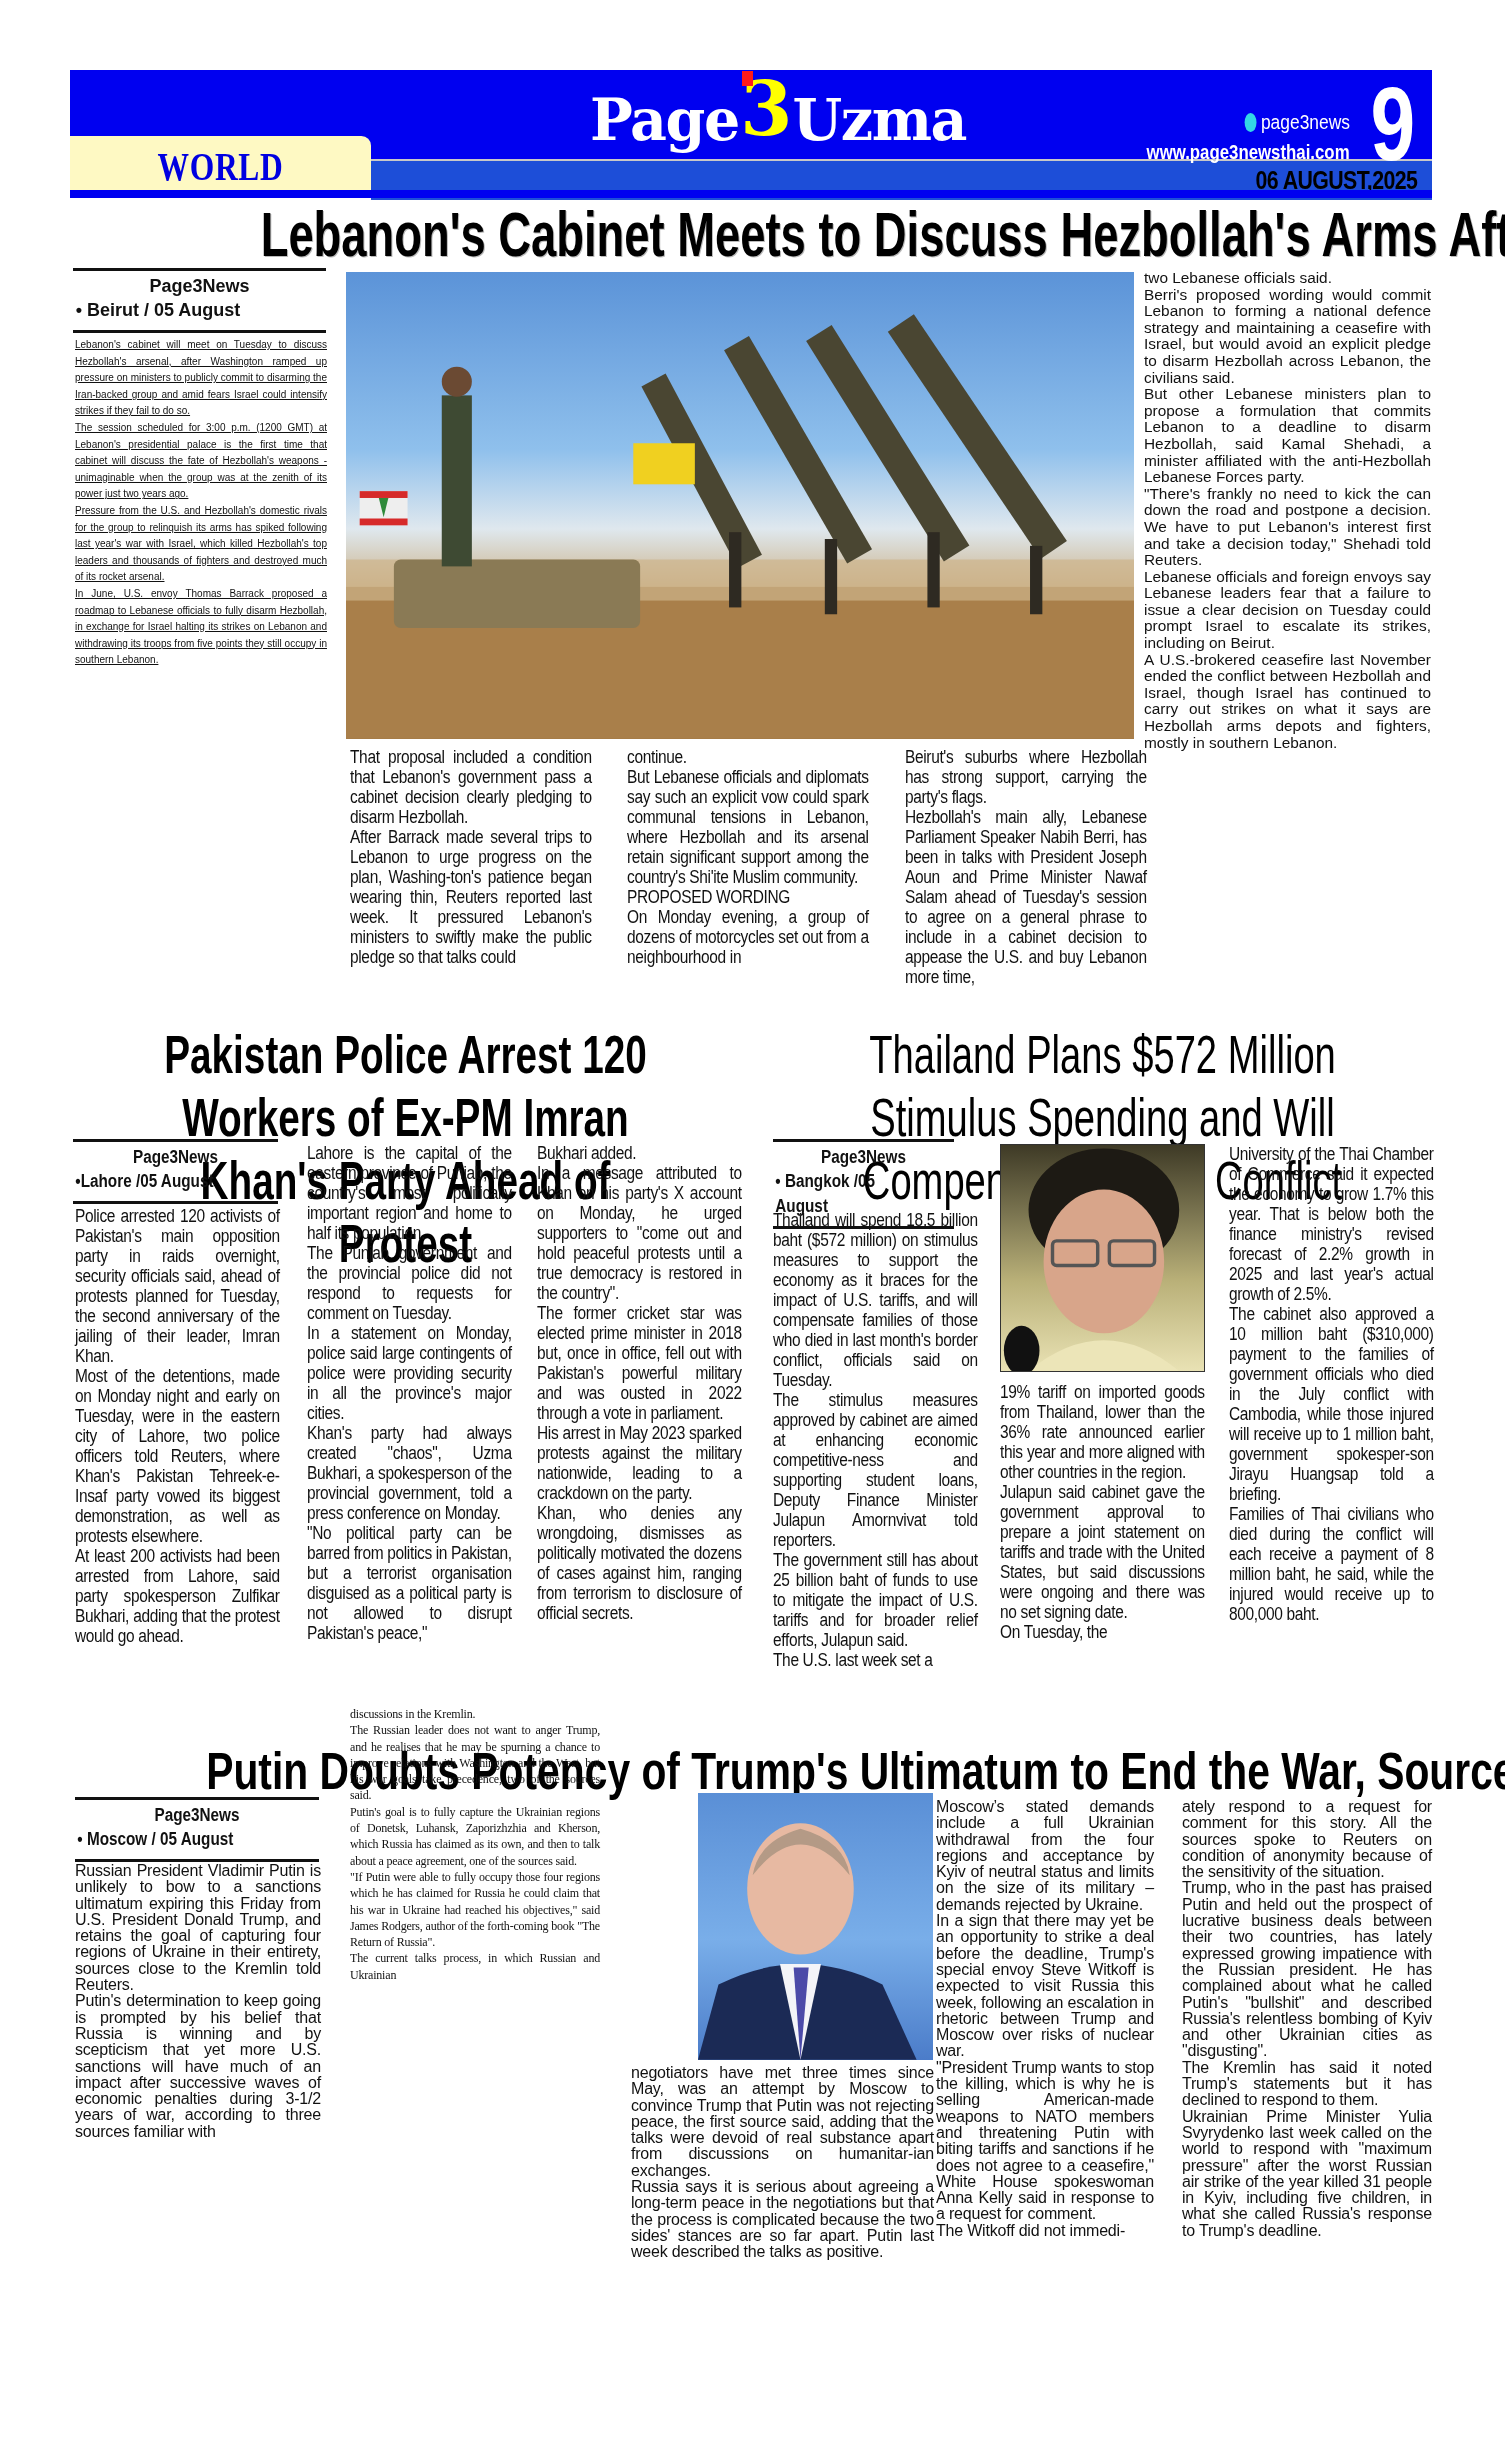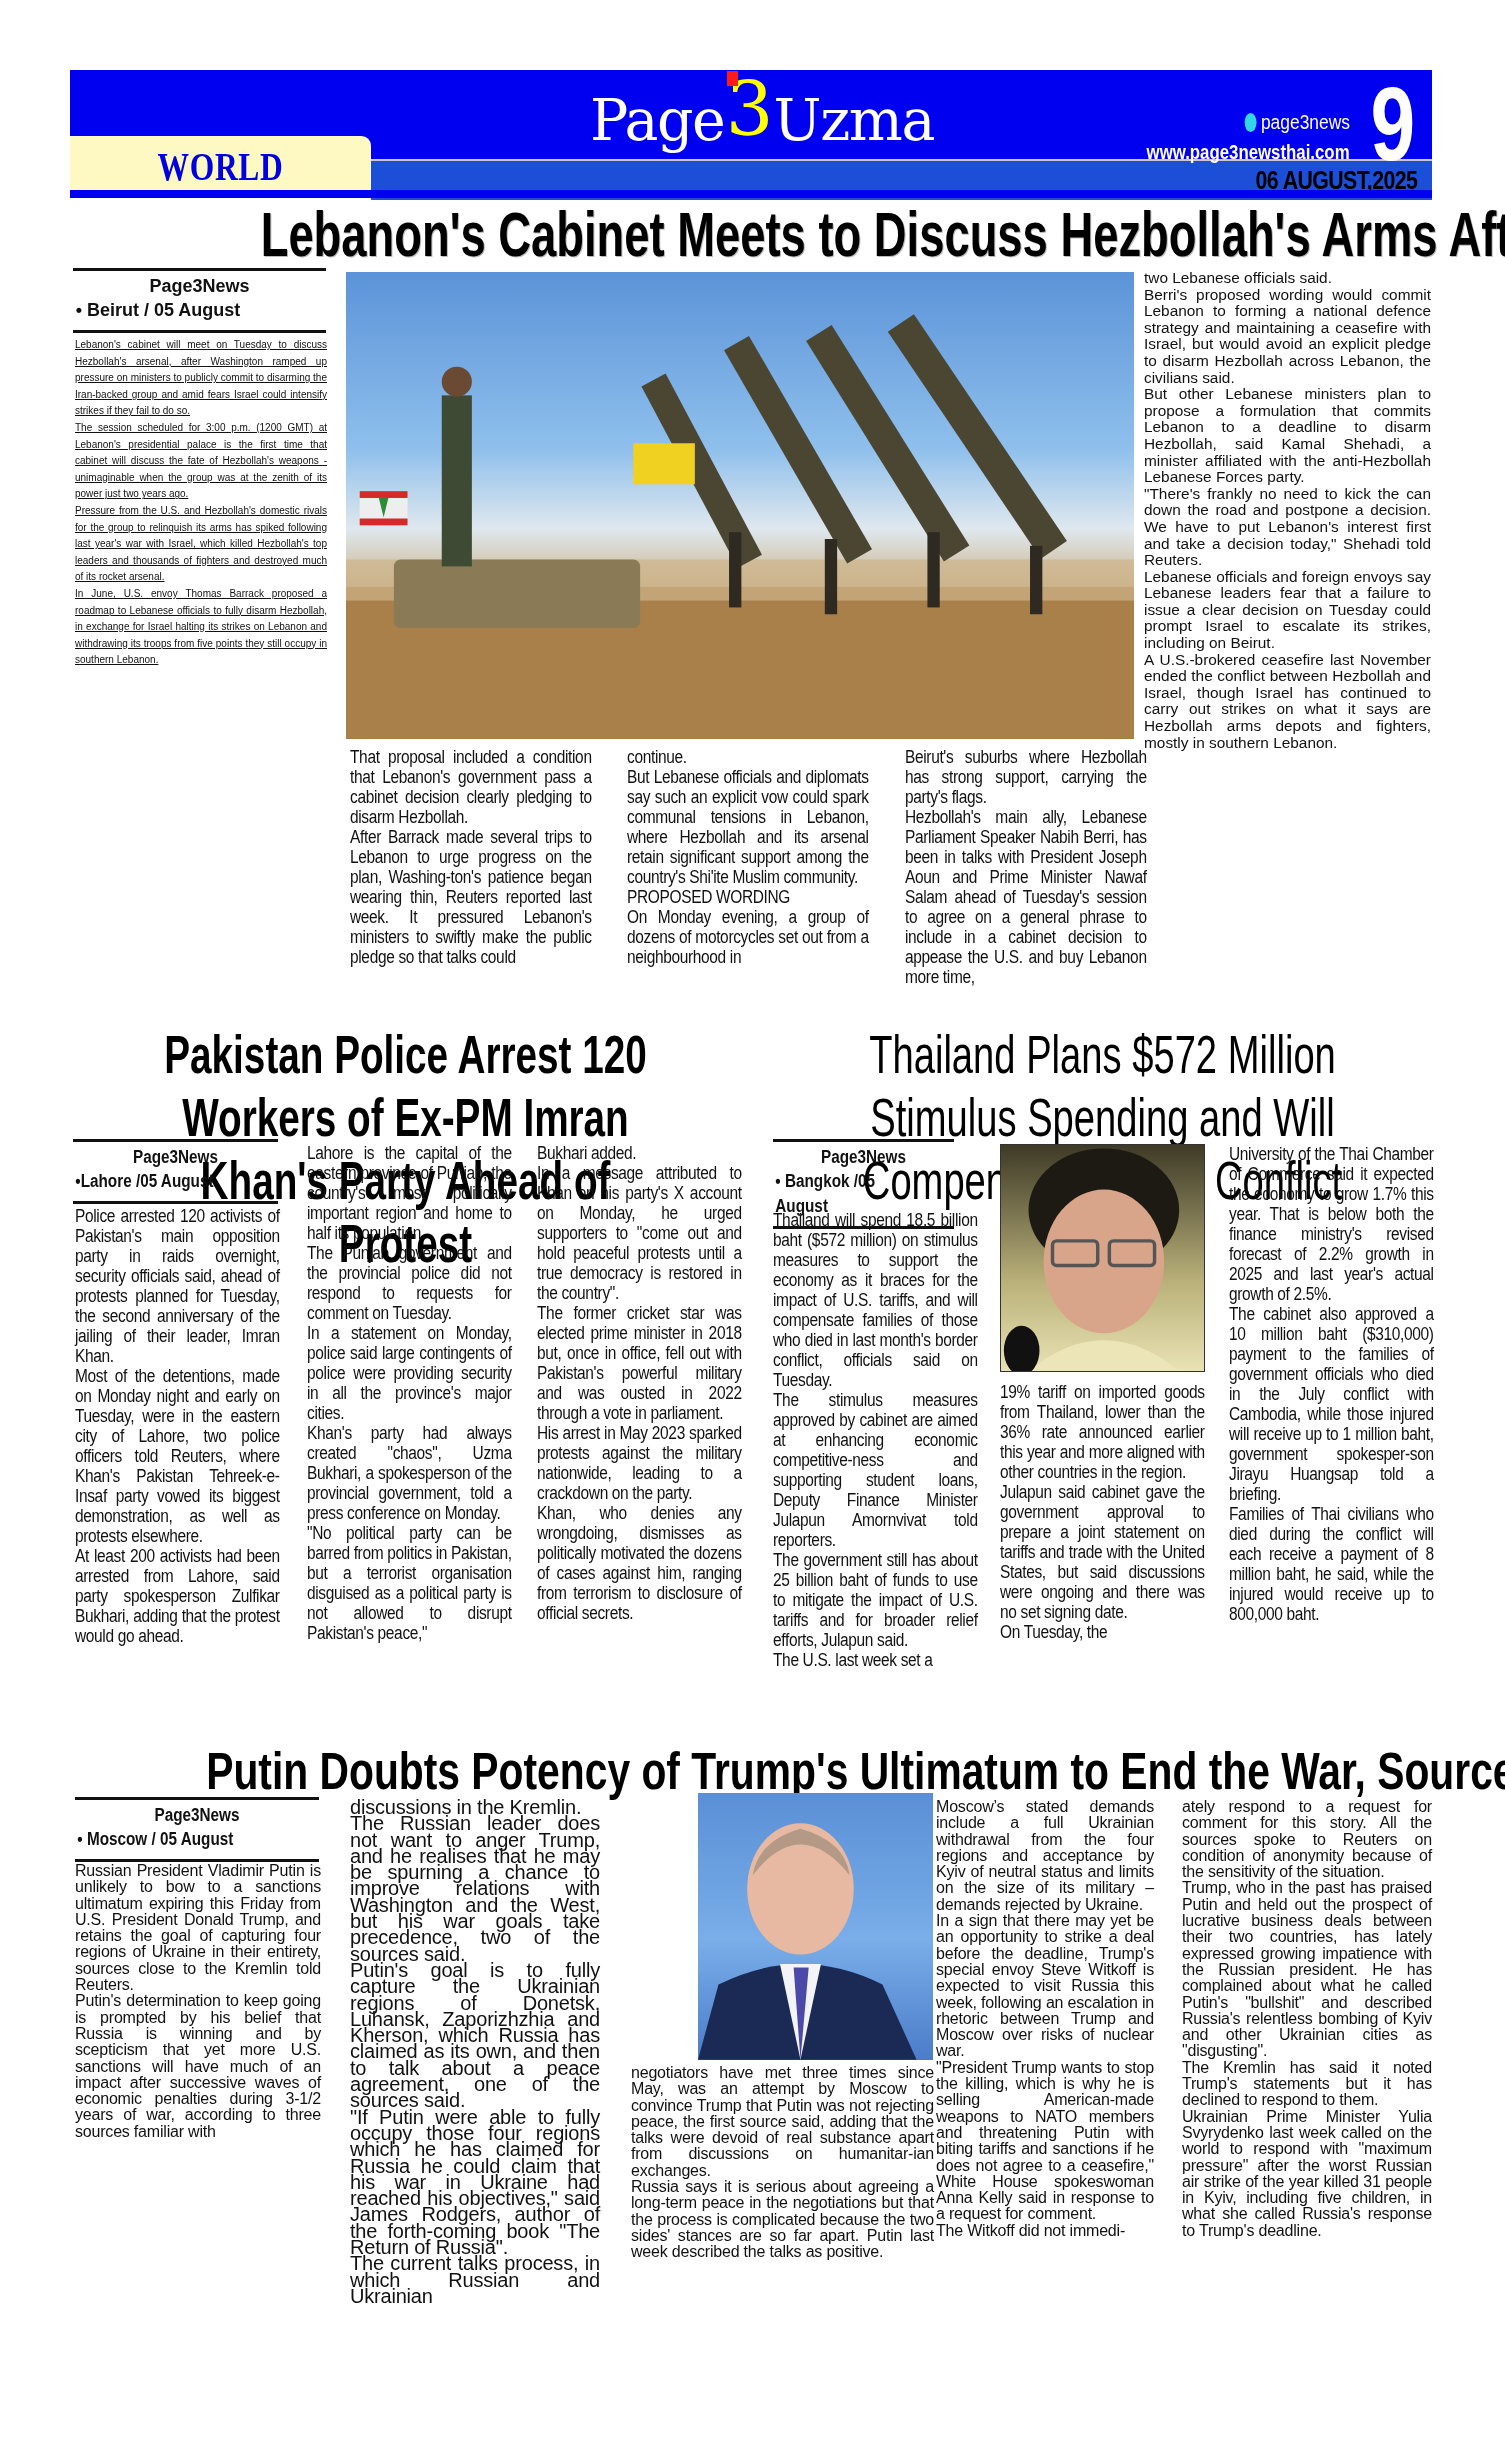--- a/index.html
+++ b/index.html
@@ -5,21 +5,21 @@
   html, body { margin:0; padding:0; background:#ffffff; }
   body { width:1506px; height:2438px; position:relative; overflow:hidden; font-family:"Liberation Sans", sans-serif; color:#111; }
   .abs { position:absolute; }
   
   #masthead { left:70px; top:70px; width:1362px; height:128px; background:#0000f0; }
   #world-tab { left:0; top:66px; width:301px; height:62px; background:#fef9c3; border-top-right-radius:9.6px; }
   #world-label { left:0; top:0; width:301px; height:62px; display:flex; align-items:center; justify-content:center; font-family:"Liberation Serif", serif; font-weight:bold; font-size:31.5px; color:#0000e0; letter-spacing:0.7px; transform:scaleY(1.25); }
   #date-band { left:301px; top:89px; width:1061px; height:39px; background:#1d4ed8; border-top:2.1px solid #c8c8c8; }
   #date-text { right:15px; top:4.1px; font-weight:bold; font-size:26px; color:#000; transform:scaleX(0.82); transform-origin:right center; letter-spacing:-0.7px; }
   #blue-bottom { left:0; top:120px; width:1362px; height:7.5px; background:#0000f0; }
-  #logo { left:520px; top:8.2px; height:75px; display:flex; align-items:flex-end; font-family:"DejaVu Serif", serif; font-weight:normal; font-size:57px; color:#ffffff; letter-spacing:-1.4px; }
+  #logo { left:520px; top:8.2px; height:75px; display:flex; align-items:flex-end; font-family:"DejaVu Serif", serif; font-weight:bold; font-size:57px; color:#ffffff; letter-spacing:-1.4px; }
   #logo .three { color:#ffff00; font-size:75px; position:relative; margin:0 1.4px; }
   #logo .three::before { content:""; position:absolute; left:1.4px; top:5.5px; width:11px; height:15px; background:#ff1a1a; }
   #social { right:82px; top:40px; font-size:20.5px; color:#fff; display:flex; align-items:center; gap:5.5px; transform:scaleX(0.85); transform-origin:right center; }
   #social-dot { width:13.7px; height:19px; border-radius:50%; background:#33d6e6; display:inline-block; }
   #website { right:82px; top:70px; font-size:20.5px; color:#fff; font-weight:bold; transform:scaleX(0.82); transform-origin:right center; }
   #page-num { right:16.4px; top:-4.1px; font-size:103px; font-weight:bold; color:#fff; transform:scaleX(0.78); transform-origin:right top; }
 
   
   .headline { font-family:"Liberation Sans", sans-serif; font-weight:bold; color:#000; text-align:center; white-space:nowrap; transform-origin:center top; }
   #h1 { left:70px; top:198px; width:1362px; font-size:63px; transform:scaleX(0.72); text-shadow:1.4px 1.4px 0 #bbb; }
@@ -204,21 +204,21 @@
 <div class="abs" style="left:75px; top:1797px; width:244px;">
   <div class="byline condensed">
     <div class="agency">Page3News</div>
     <div class="place">• Moscow / 05 August</div>
   </div>
 </div>
 <div class="abs col" style="left:75px; top:1863px; width:246px; font-size:16px; line-height:16.3px; letter-spacing:-0.2px;">
     <p>Russian President Vladimir Putin is unlikely to bow to a sanctions ultimatum expiring this Friday from U.S. President Donald Trump, and retains the goal of capturing four regions of Ukraine in their entirety, sources close to the Kremlin told Reuters.</p>
     <p>Putin's determination to keep going is prompted by his belief that Russia is winning and by scepticism that yet more U.S. sanctions will have much of an impact after successive waves of economic penalties during 3-1/2 years of war, according to three sources familiar with</p>
   </div>
-<div class="abs col" style="left:350px; top:1799px; width:250px; font-size:20px; line-height:16.3px; letter-spacing:-0.2px;">
+<div class="abs col" style="left:350px; top:1706px; width:250px; font-size:12px; line-height:16.3px; letter-spacing:-0.2px;font-family:Liberation Serif, serif;">
     <p>discussions in the Kremlin.</p>
     <p>The Russian leader does not want to anger Trump, and he realises that he may be spurning a chance to improve relations with Washington and the West, but his war goals take precedence, two of the sources said.</p>
     <p>Putin's goal is to fully capture the Ukrainian regions of Donetsk, Luhansk, Zaporizhzhia and Kherson, which Russia has claimed as its own, and then to talk about a peace agreement, one of the sources said.</p>
     <p>"If Putin were able to fully occupy those four regions which he has claimed for Russia he could claim that his war in Ukraine had reached his objectives," said James Rodgers, author of the forth-coming book "The Return of Russia".</p>
     <p>The current talks process, in which Russian and Ukrainian</p>
   </div>
 
 <div id="photo-putin" class="abs photo">
   <svg width="235" height="267" viewBox="0 0 344 390">
     <ellipse cx="150" cy="140" rx="78" ry="96" fill="#e7b9a2"></ellipse>

